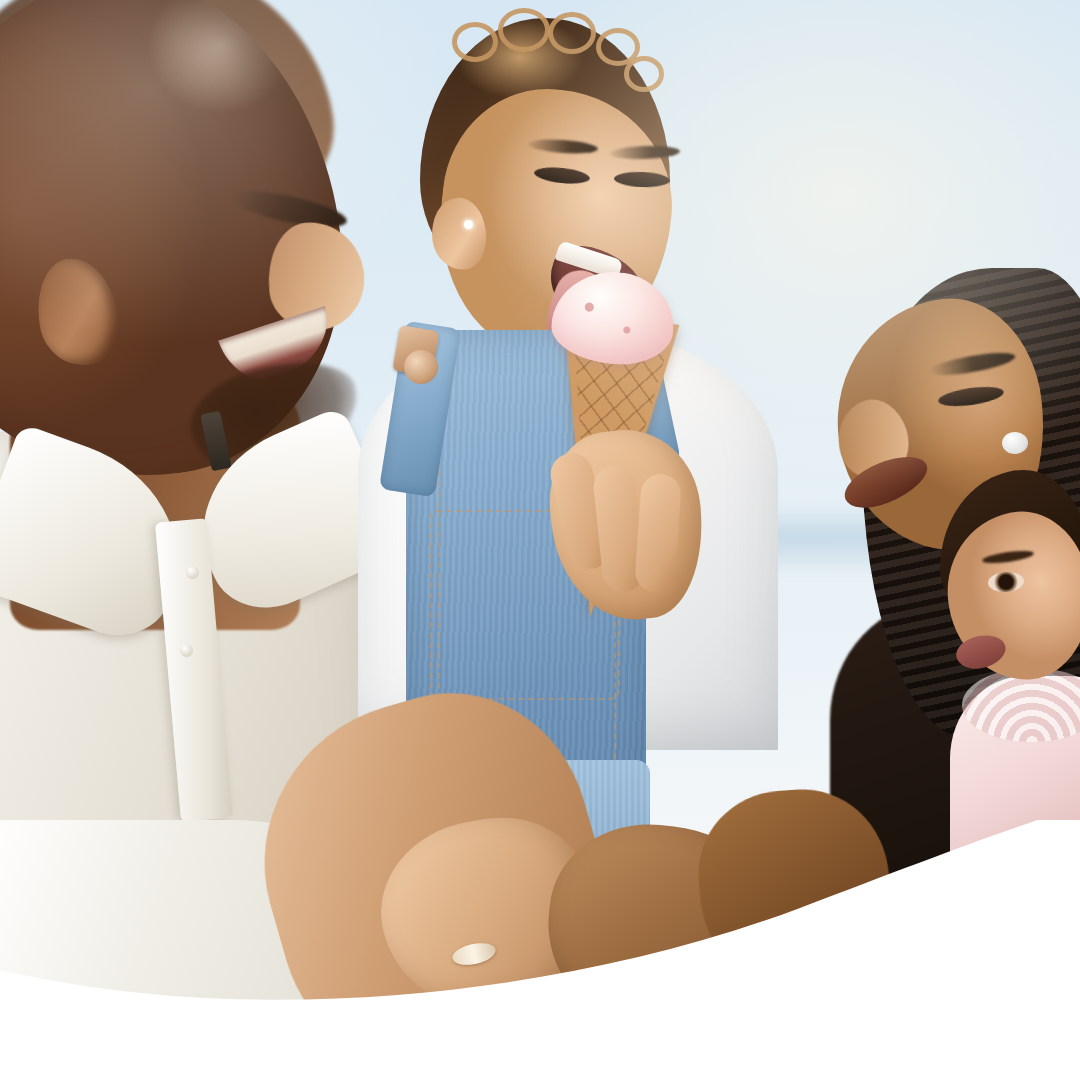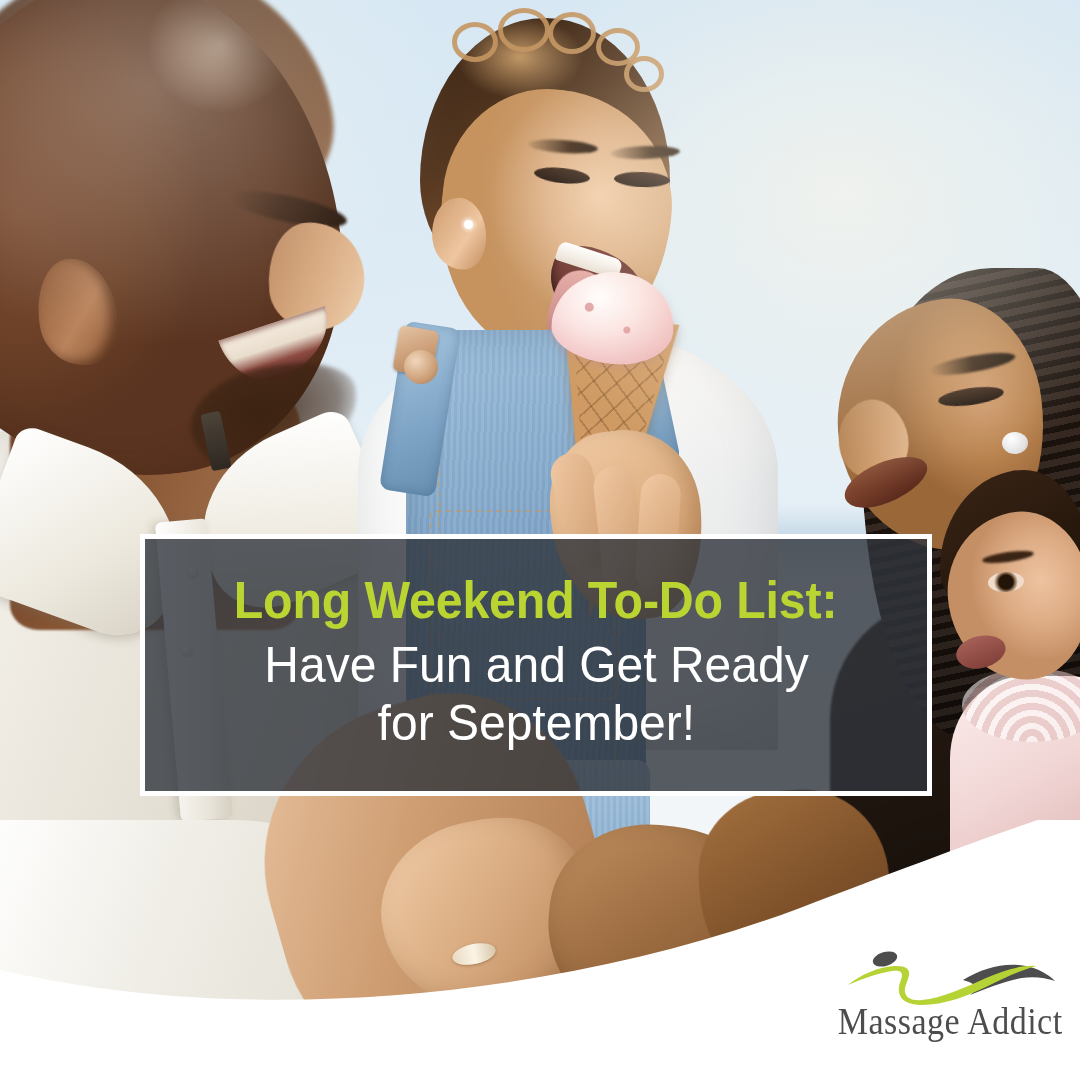--- a/index.html
+++ b/index.html
@@ -552,35 +552,19 @@
     <div class="arm-left"></div>
     <div class="hand-a"></div>
     <div class="hand-b"></div>
     <div class="hand-c"></div>
     <div class="ring"></div>
     <div class="chain"></div>
 
     <div class="sunwash"></div>
   </div>
 
-  <div class="overlay-card">
-    <div class="headline">Long Weekend To-Do List:</div>
-    <div class="subline">Have Fun and Get Ready</div>
-    <div class="subline">for September!</div>
-  </div>
 
   <svg class="swoosh" viewBox="0 0 1080 260" preserveAspectRatio="none">
     <path d="M0,150 C250,208 560,178 800,88 C920,42 1010,8 1080,-14 L1080,260 L0,260 Z" fill="#ffffff"></path>
   </svg>
 
-  <div class="logo">
-    <svg class="logo-mark" viewBox="0 0 212 58">
-      <ellipse cx="39" cy="11" rx="12.5" ry="7" transform="rotate(-16 39 11)" fill="#4d4d4d"></ellipse>
-      <path d="M117,32 C138,19 160,14 180,18 C194,21 203,27 209,33 C200,30 188,28 176,30 C158,33 140,41 124,47 C132,41 132,36 117,32 Z" fill="#4d4d4d"></path>
-      <path d="M2,37 C14,27 32,19 48,18 C60,17.5 64,21 63,27 C62,33 58,39 59,44
-               C60,50 66,53 76,52 C96,50 118,40 140,30 C158,22 176,17 190,18
-               C176,22 160,29 144,37 C122,48 98,57 76,57 C62,57 54,52 53,44
-               C52,37 56,31 56,27 C56,23 52,22 46,23 C32,25 16,31 2,37 Z" fill="#b5d334"></path>
-    </svg>
-    <div class="logo-text">Massage Addict</div>
-  </div>
 
 </div>
 
 </body></html>

